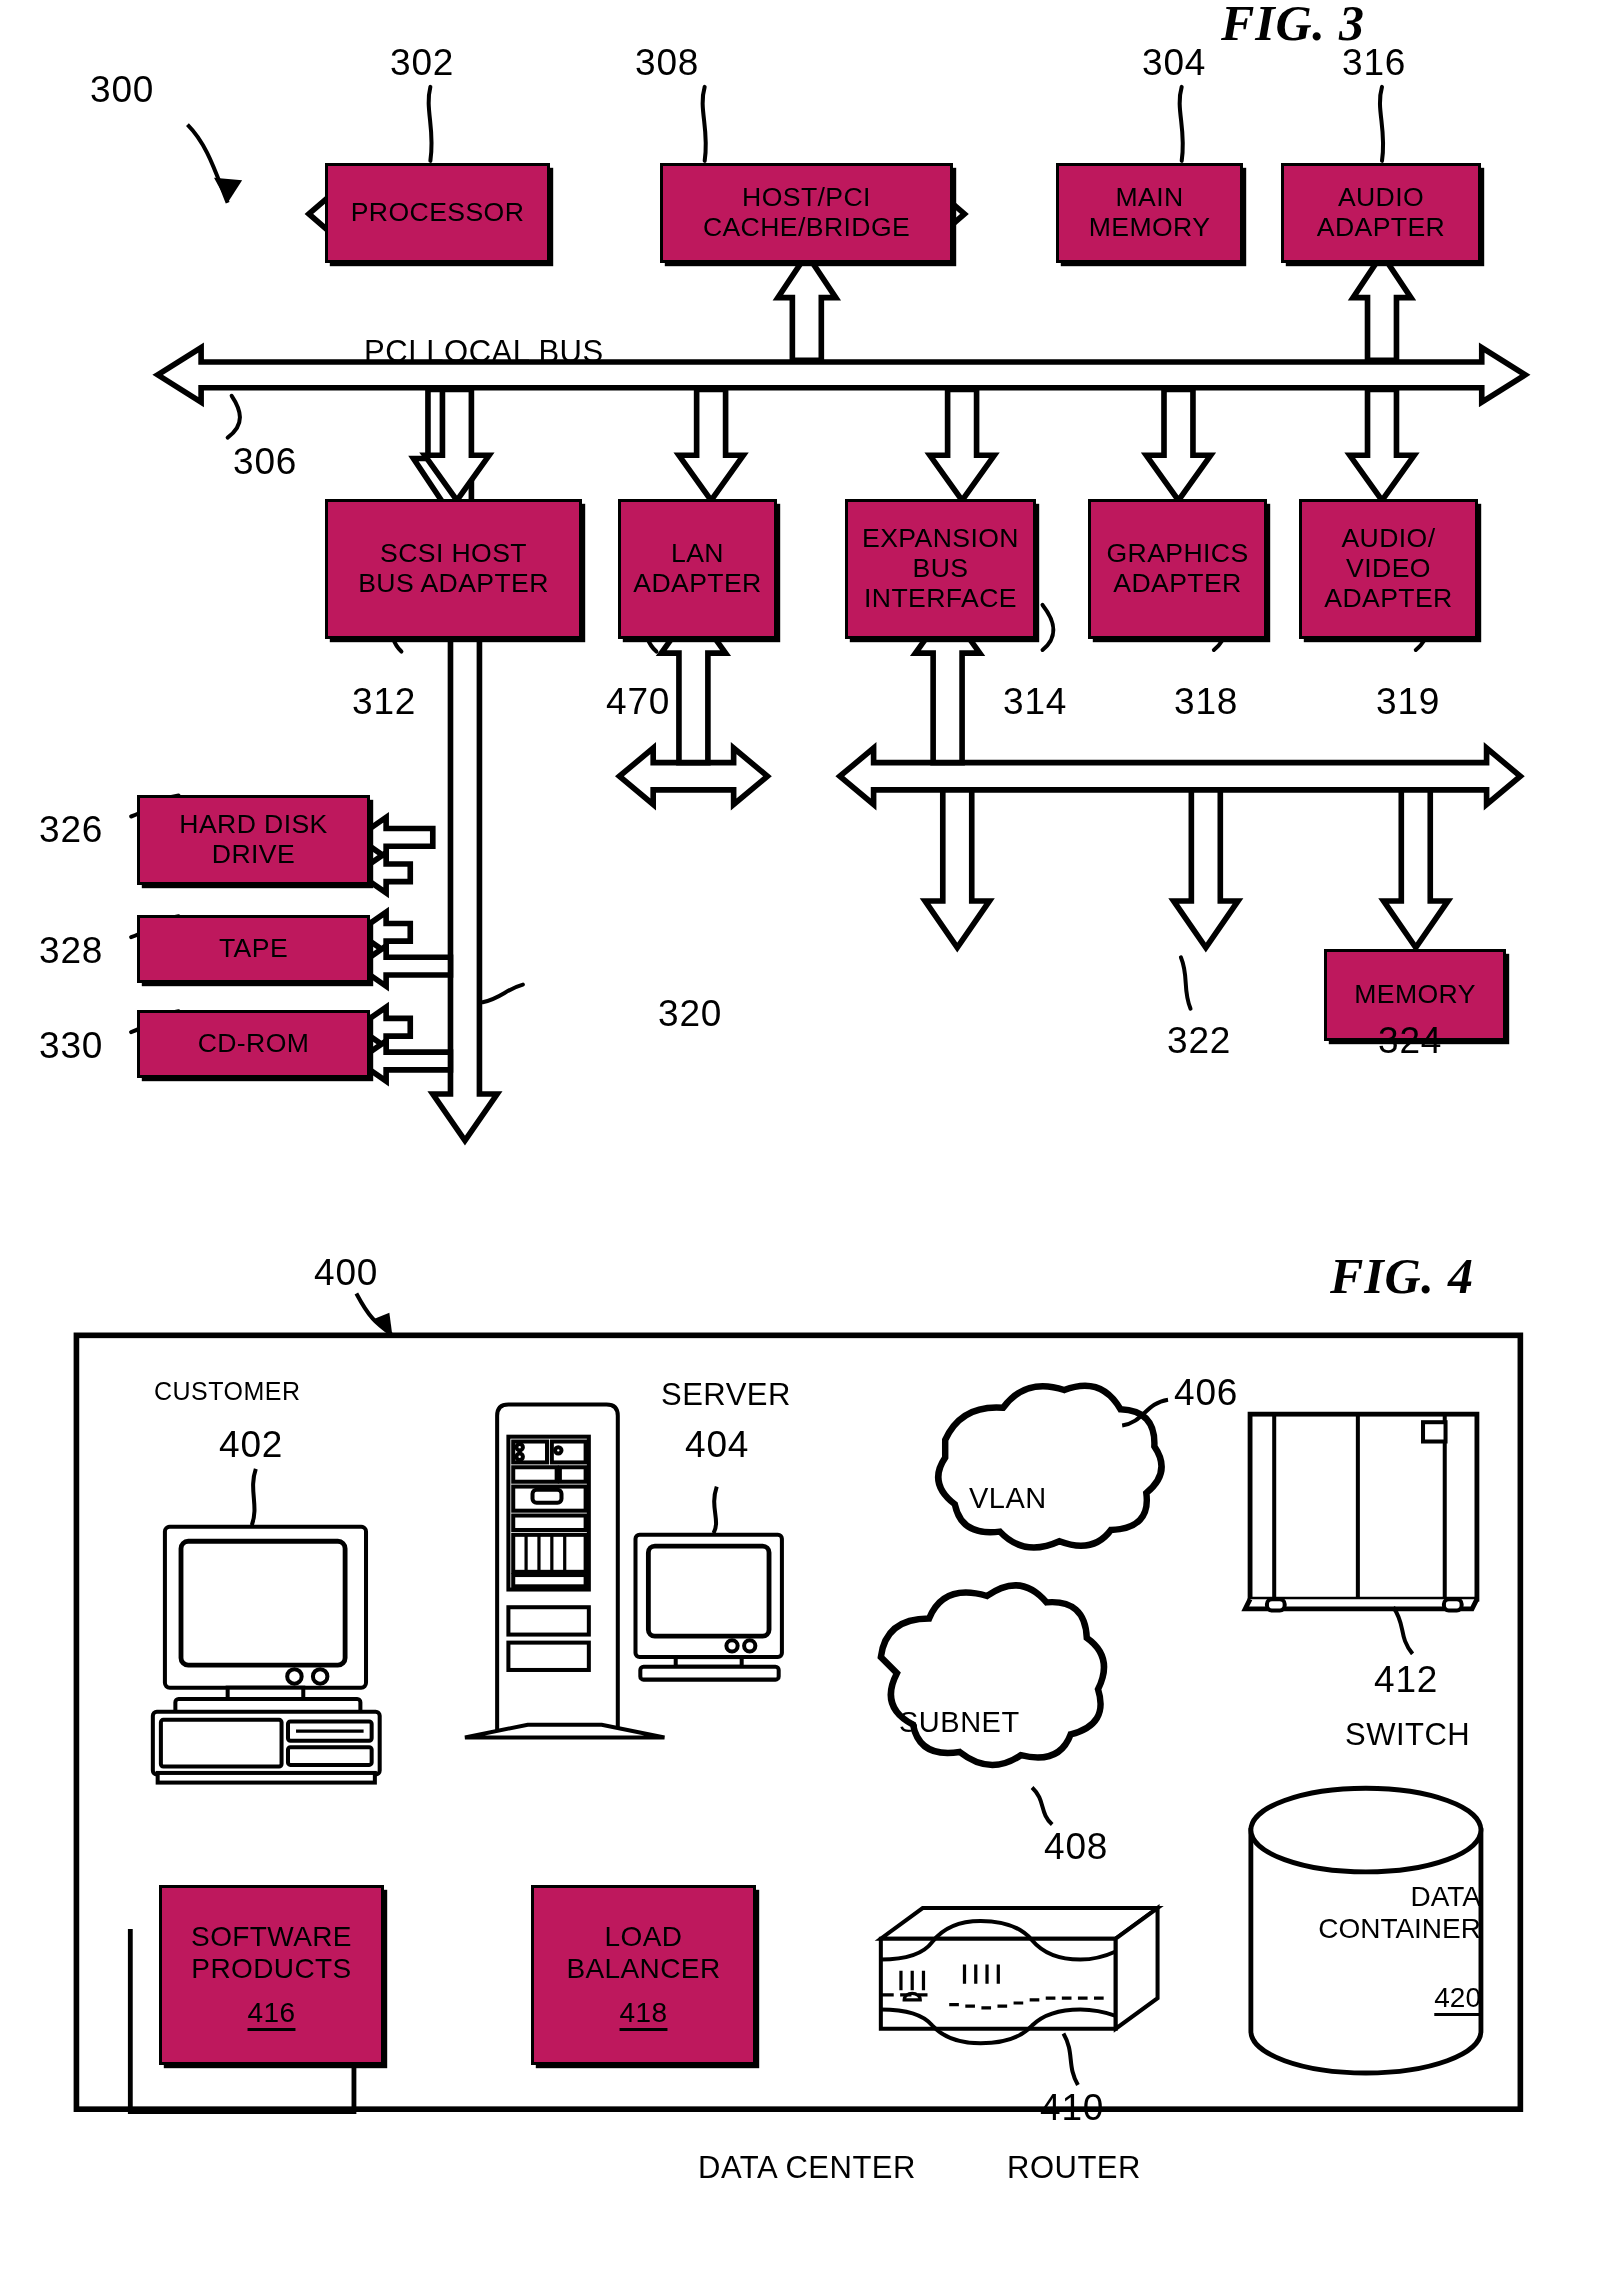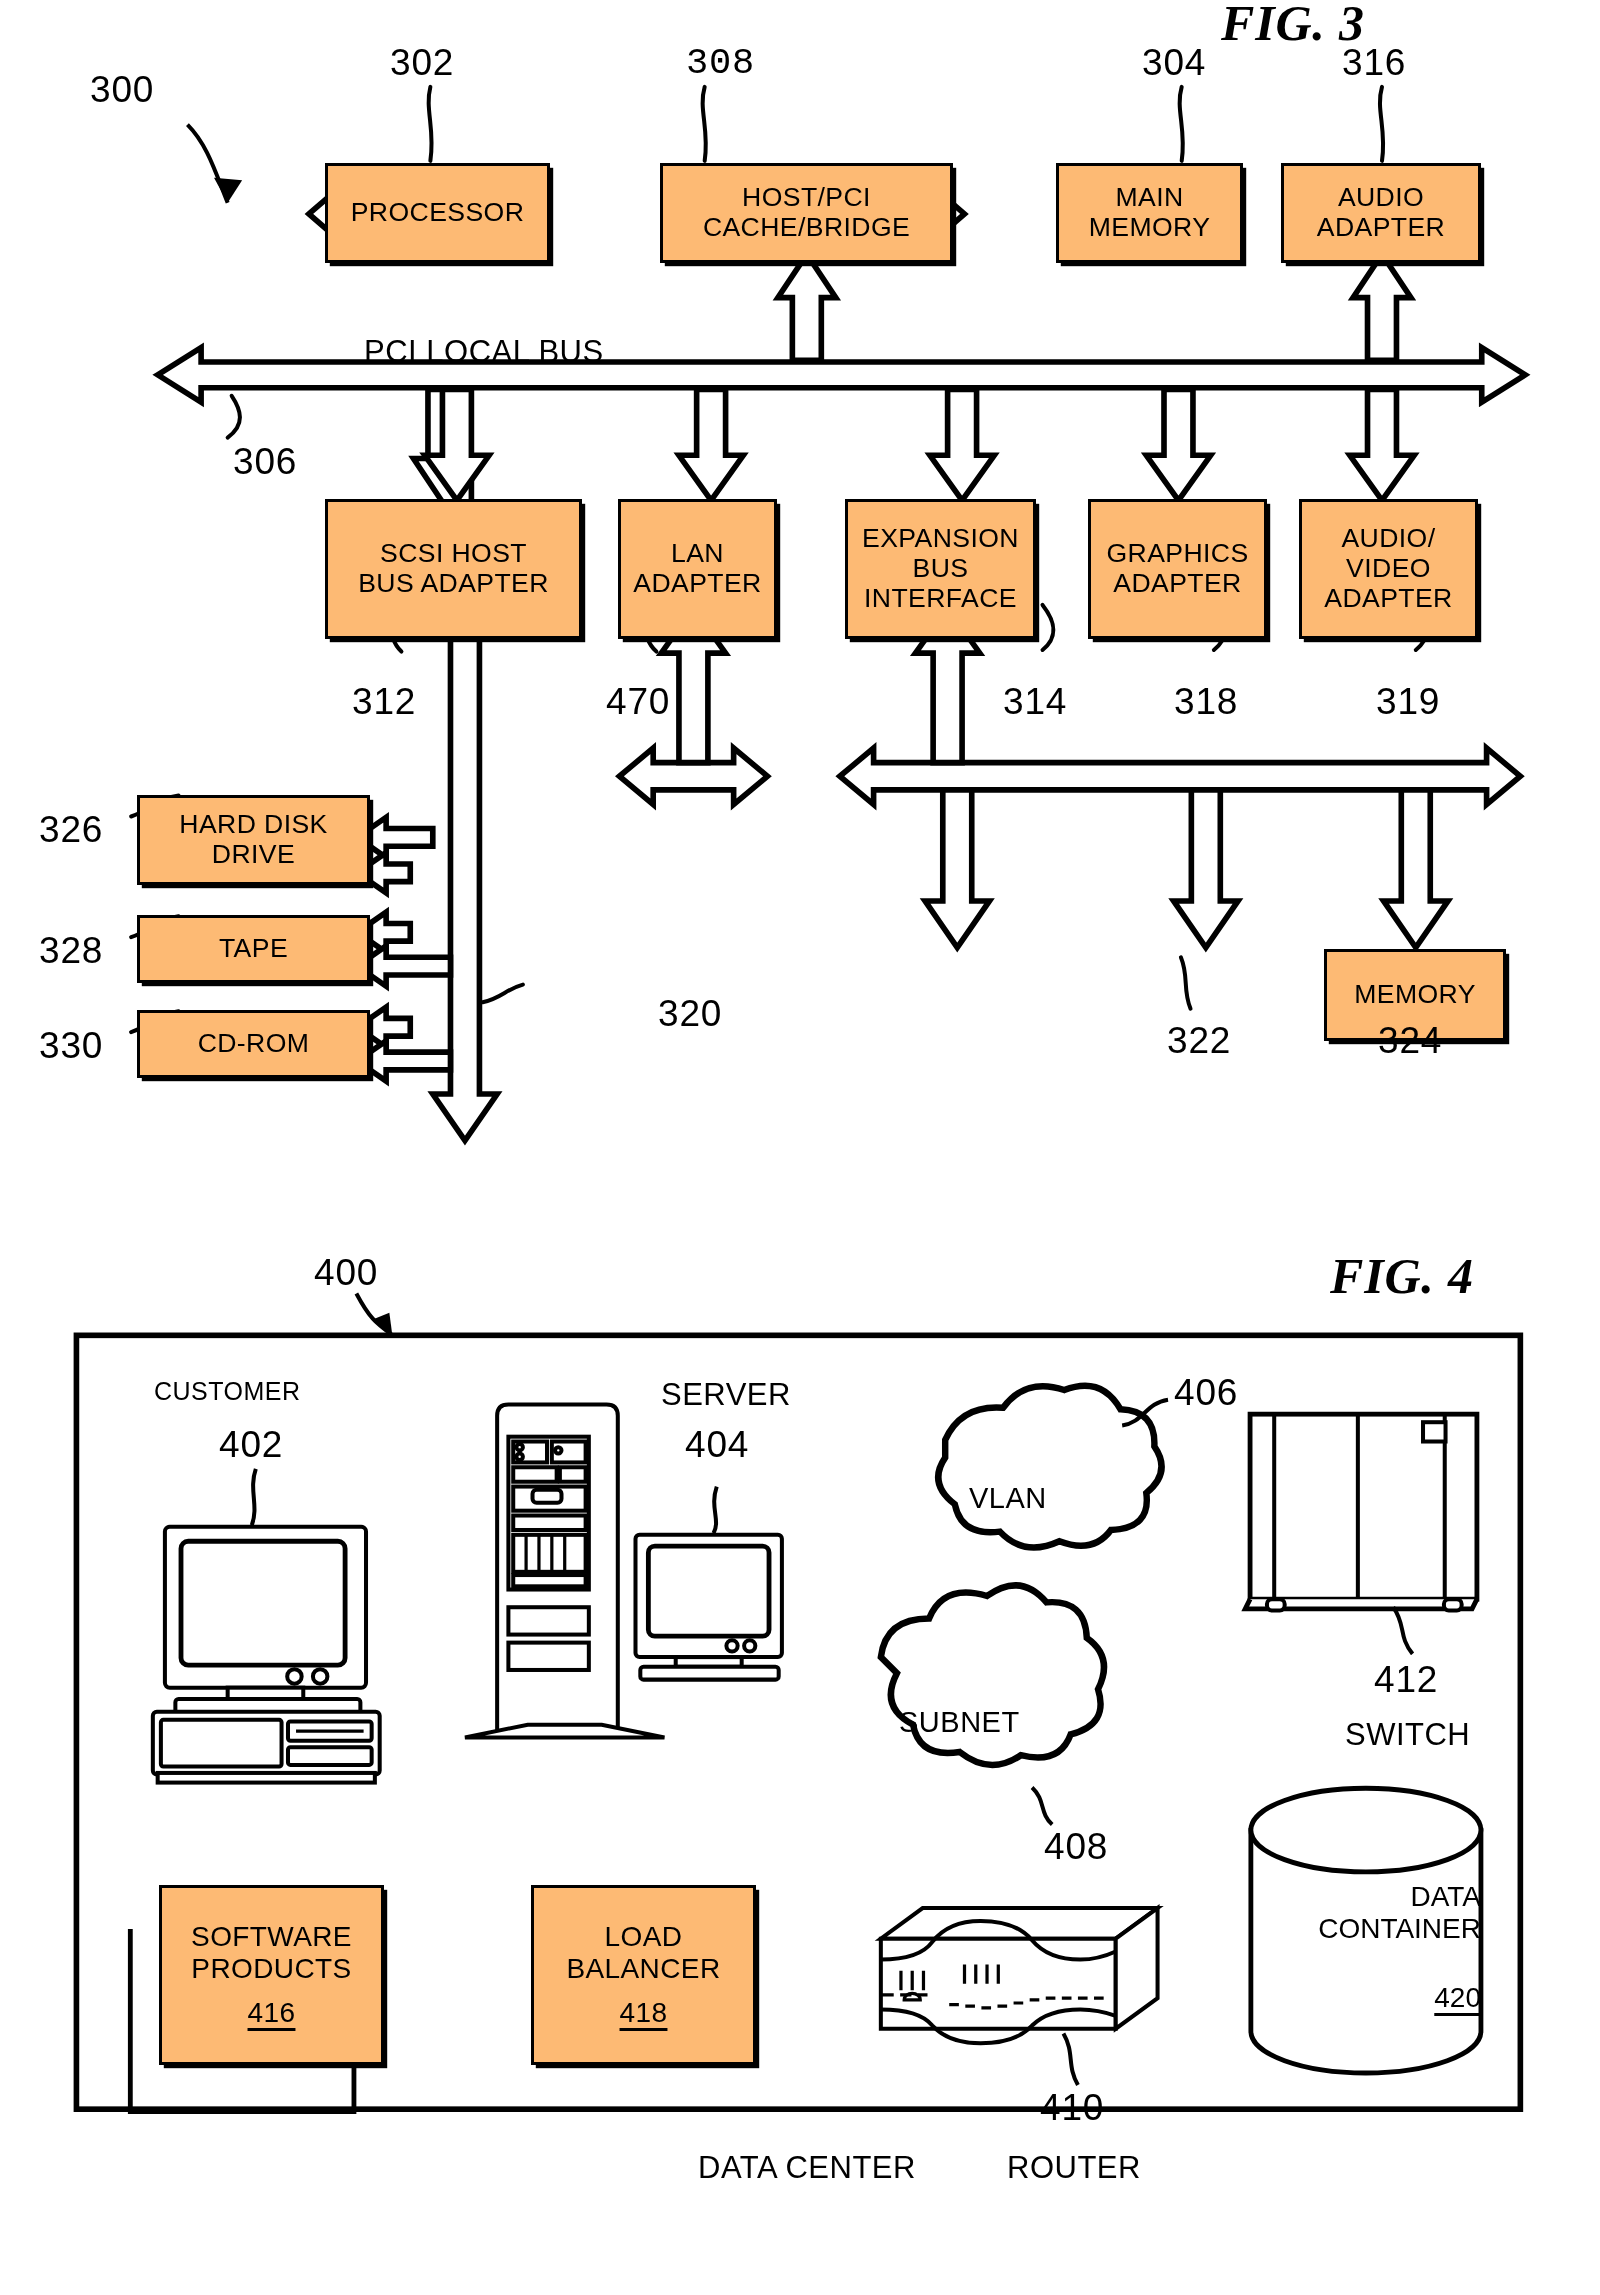--- a/index.html
+++ b/index.html
@@ -2,21 +2,21 @@
 <html style="font-size:13px"><head>
 <meta charset="utf-8">
 <style>
   html,body{margin:0;padding:0;background:#fff;}
   body{width:1600px;height:2295px;position:relative;
        font-family:"Liberation Sans",sans-serif;color:#000;overflow:hidden;}
   .sheet{position:absolute;inset:0;}
   svg{position:absolute;left:0;top:0;width:1600px;height:2295px;}
   .figtitle{position:absolute;font-family:"Liberation Serif",serif;
             font-style:italic;font-weight:700;font-size:50px;letter-spacing:0.8px;}
-  .box{position:absolute;box-sizing:border-box;border:3.2px solid #000;background:#fdba74;
+  .box{position:absolute;box-sizing:border-box;border:3.2px solid #000;background:#be185d;
        display:flex;flex-direction:column;align-items:center;justify-content:center;
        text-align:center;line-height:1.12;font-size:26.6px;letter-spacing:0.4px;
        box-shadow:4px 4px 0 -0.8px #000;}
   .box span{display:block;white-space:nowrap;}
   .num{position:absolute;font-size:37px;letter-spacing:0.8px;white-space:nowrap;}
   .lbl{position:absolute;font-size:27px;letter-spacing:0.5px;white-space:nowrap;}
   .cloudtxt{position:absolute;font-size:29px;letter-spacing:0.5px;white-space:nowrap;}
   .underline{text-decoration:underline;text-underline-offset:5.6px;
              text-decoration-thickness:3.2px;}
   .gap{height:13px;}
@@ -246,21 +246,21 @@
     <ellipse cx="1698" cy="2275" rx="143" ry="52"></ellipse>
   </g>
 
 </svg>
 
 <div class="figtitle" style="left:1221px;top:-6.4px;">FIG. 3</div>
 
 <div class="num" style="left:90px;top:69px;">300</div>
 
 <div class="num" style="left:390px;top:42px;">302</div>
-<div class="num" style="left:686px;top:42px;font-family:Liberation Mono, monospace;">308</div>
+<div class="num" style="left:635px;top:42px;">308</div>
 <div class="num" style="left:1142px;top:42px;">304</div>
 <div class="num" style="left:1342px;top:42px;">316</div>
 
 <div class="box" style="left:325px;top:163px;width:225px;height:100px;">
   <span>PROCESSOR</span>
 </div>
 
 <div class="box" style="left:660px;top:163px;width:293px;height:100px;">
   <span>HOST/PCI</span>
   <span>CACHE/BRIDGE</span>

